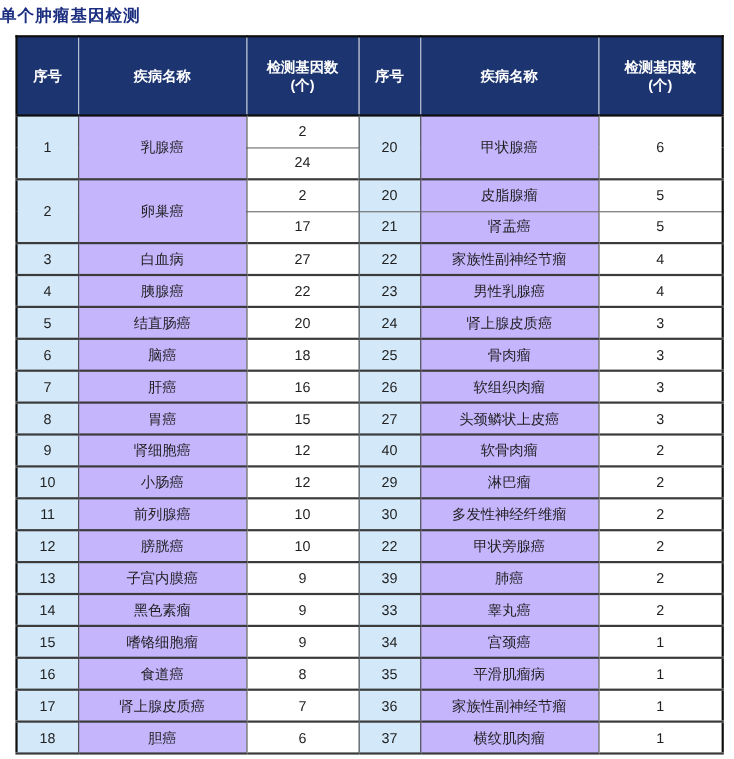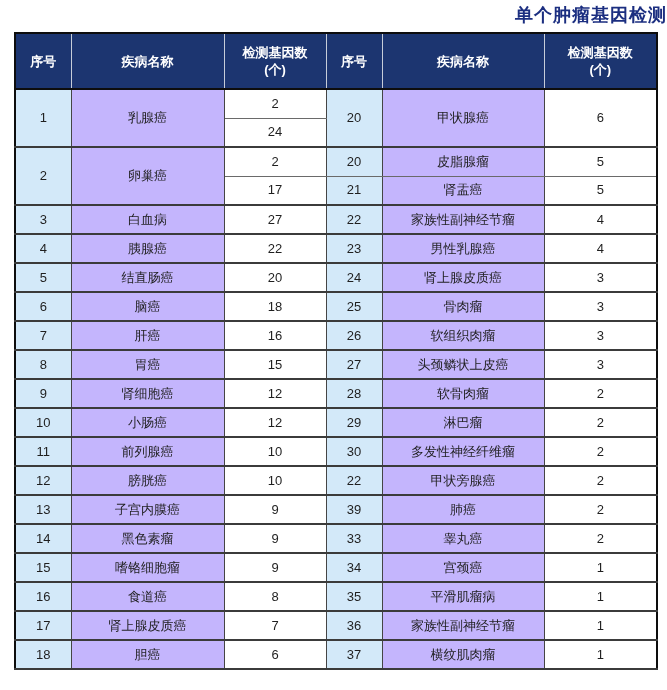--- a/index.html
+++ b/index.html
@@ -3,37 +3,37 @@
 <meta charset="utf-8">
 <style>
   html, body { margin: 0; padding: 0; background: #ffffff; }
   body {
     width: 667px; height: 690px;
     font-family: "Liberation Sans", "DejaVu Sans", sans-serif;
     -webkit-font-smoothing: antialiased;
   }
   .page { padding-top: 5px; }
   .title {
-    text-align: right;
-    font-size: 18px;
+    text-align: left;
+    font-size: 15px;
     font-weight: bold;
     color: #1b2e80;
     letter-spacing: 1px;
     margin-bottom: 7px;
     line-height: 20px;
   }
   table.gene-table {
     table-layout: fixed;
     border-collapse: collapse;
     width: 644px;
     margin-left: 14px;
     border: 2px solid #0d0d0d;
     background: #ffffff;
   }
-  thead tr { height: 56px; }
+  thead tr { height: 72px; }
   tbody tr { height: 29px; }
   th {
     background: #1c3570;
     color: #ffffff;
     font-size: 13px;
     font-weight: bold;
     text-align: center;
     vertical-align: middle;
     white-space: pre-line;
     line-height: 17px;
@@ -155,21 +155,21 @@
         <td class="disease">胃癌</td>
         <td class="genes">15</td>
         <td class="no">27</td>
         <td class="disease">头颈鳞状上皮癌</td>
         <td class="genes">3</td>
       </tr>
       <tr>
         <td class="no">9</td>
         <td class="disease">肾细胞癌</td>
         <td class="genes">12</td>
-        <td class="no">28</td>
+        <td class="no">40</td>
         <td class="disease">软骨肉瘤</td>
         <td class="genes">2</td>
       </tr>
       <tr>
         <td class="no">10</td>
         <td class="disease">小肠癌</td>
         <td class="genes">12</td>
         <td class="no">29</td>
         <td class="disease">淋巴瘤</td>
         <td class="genes">2</td>

